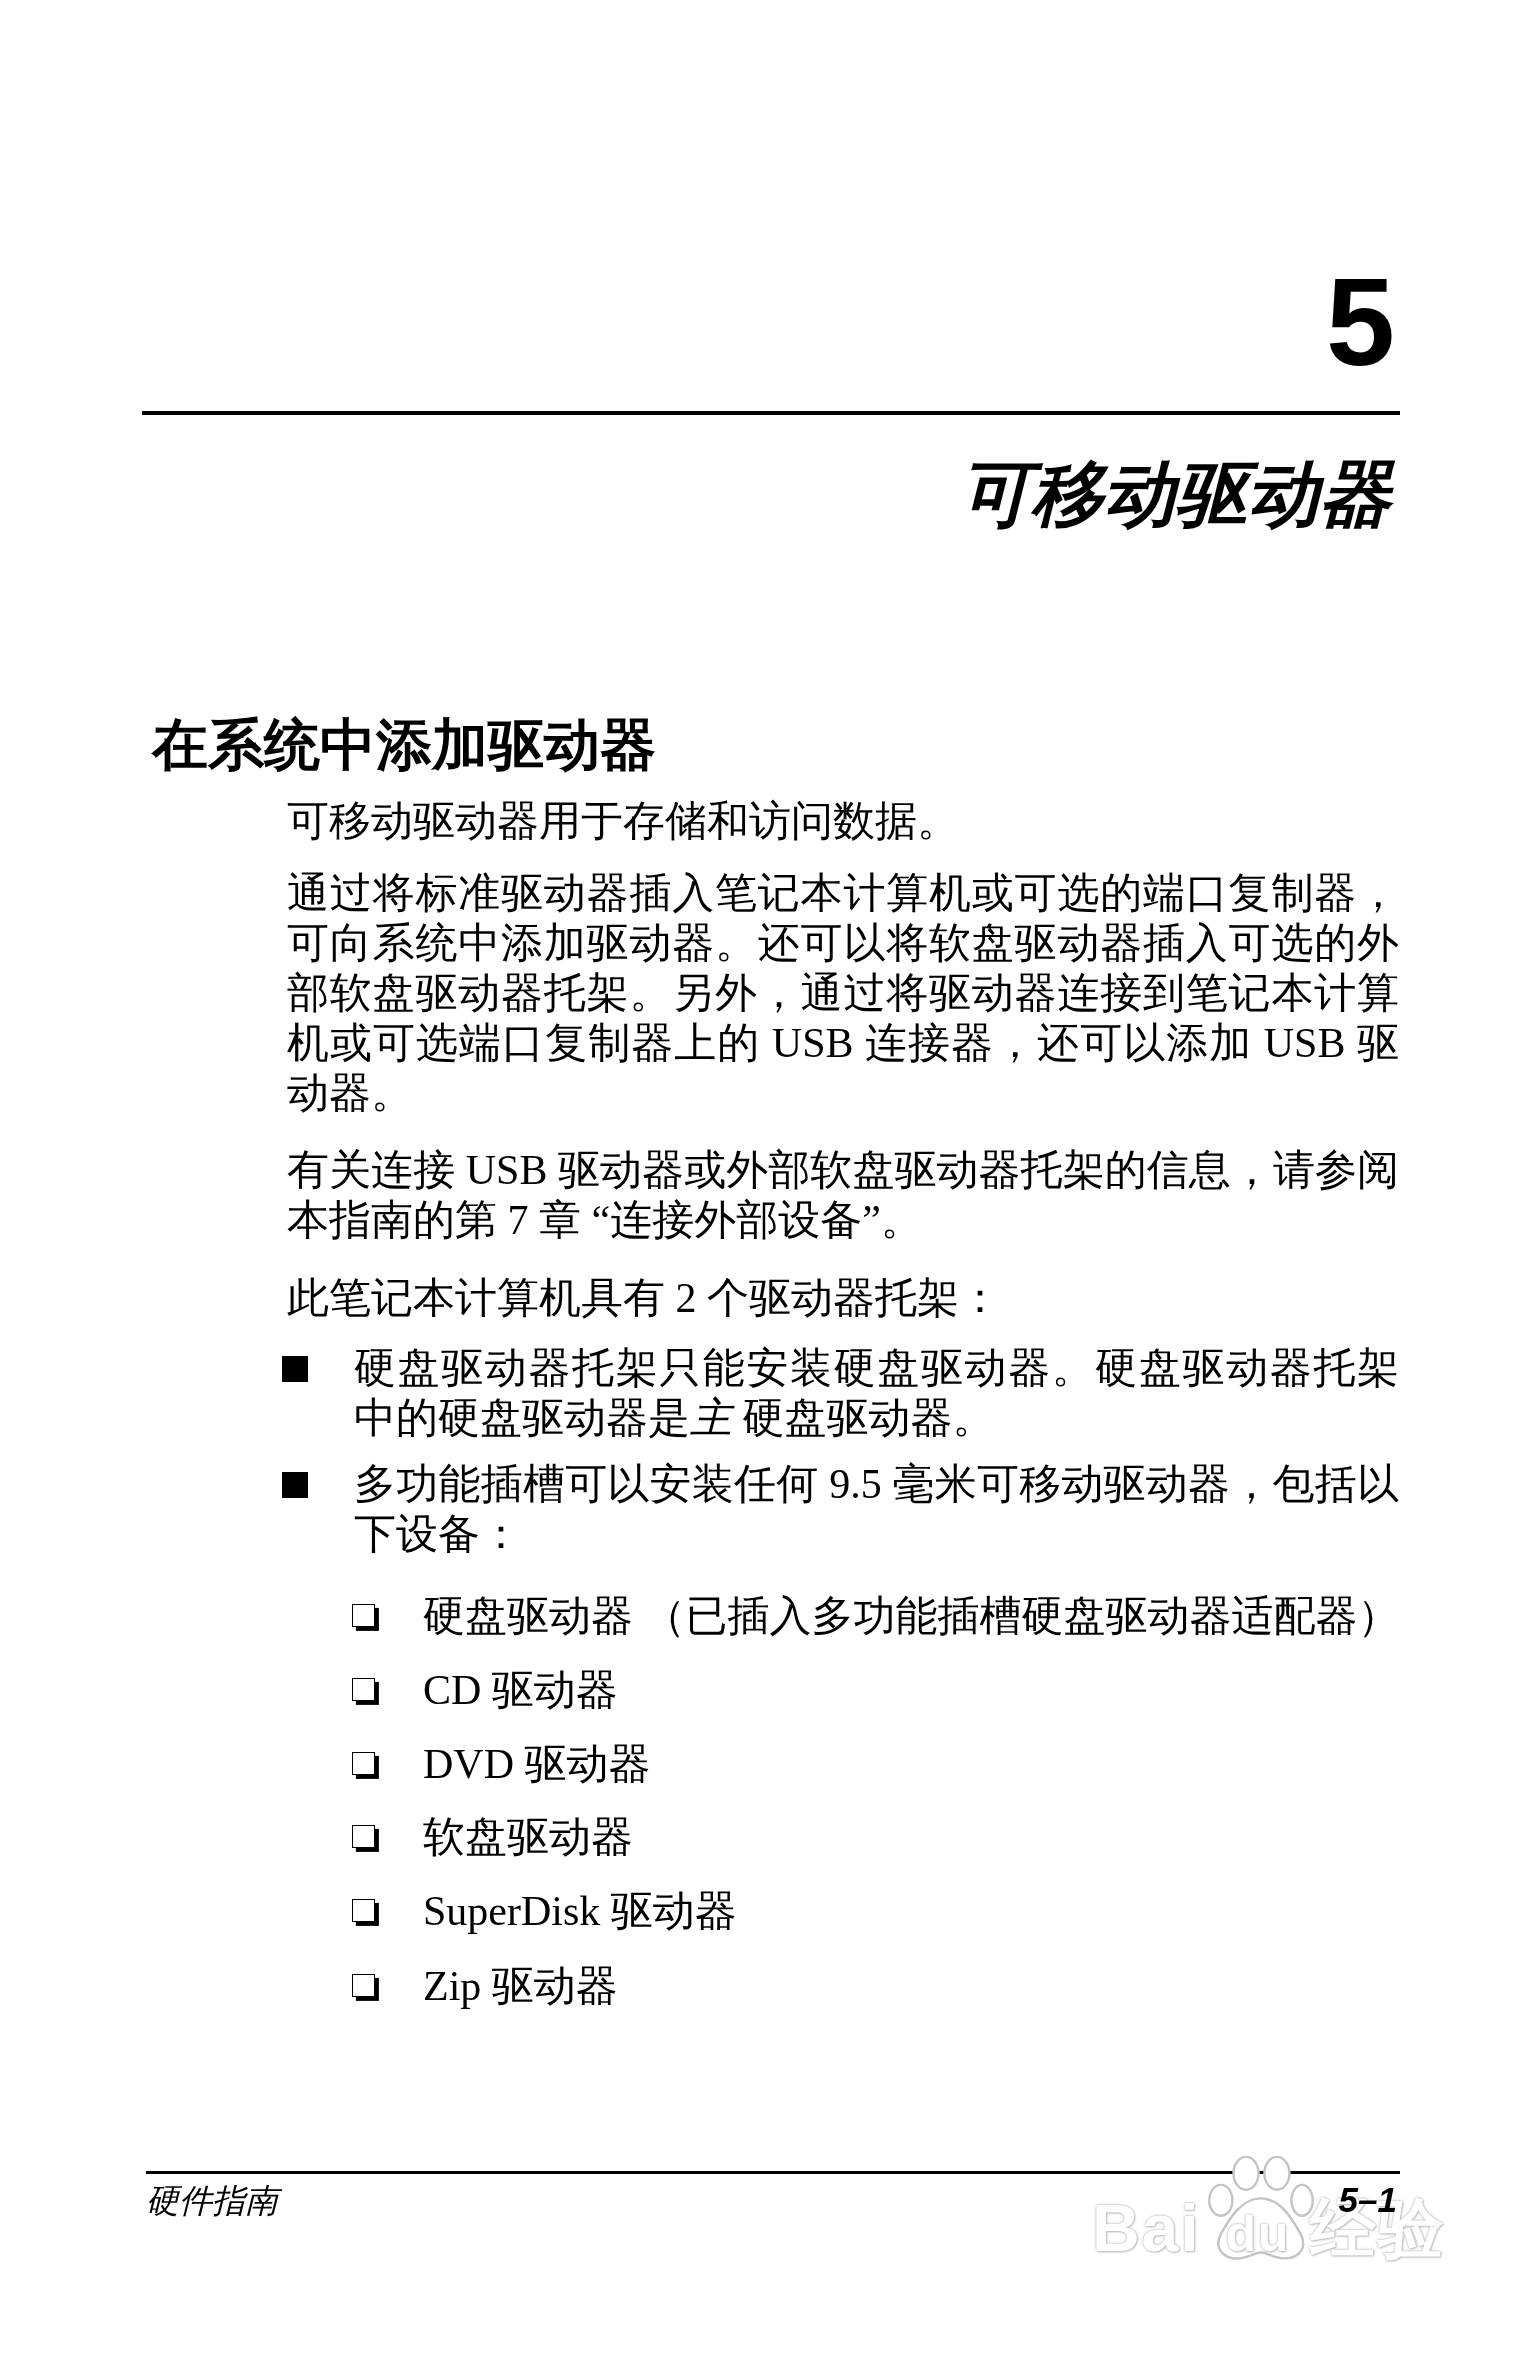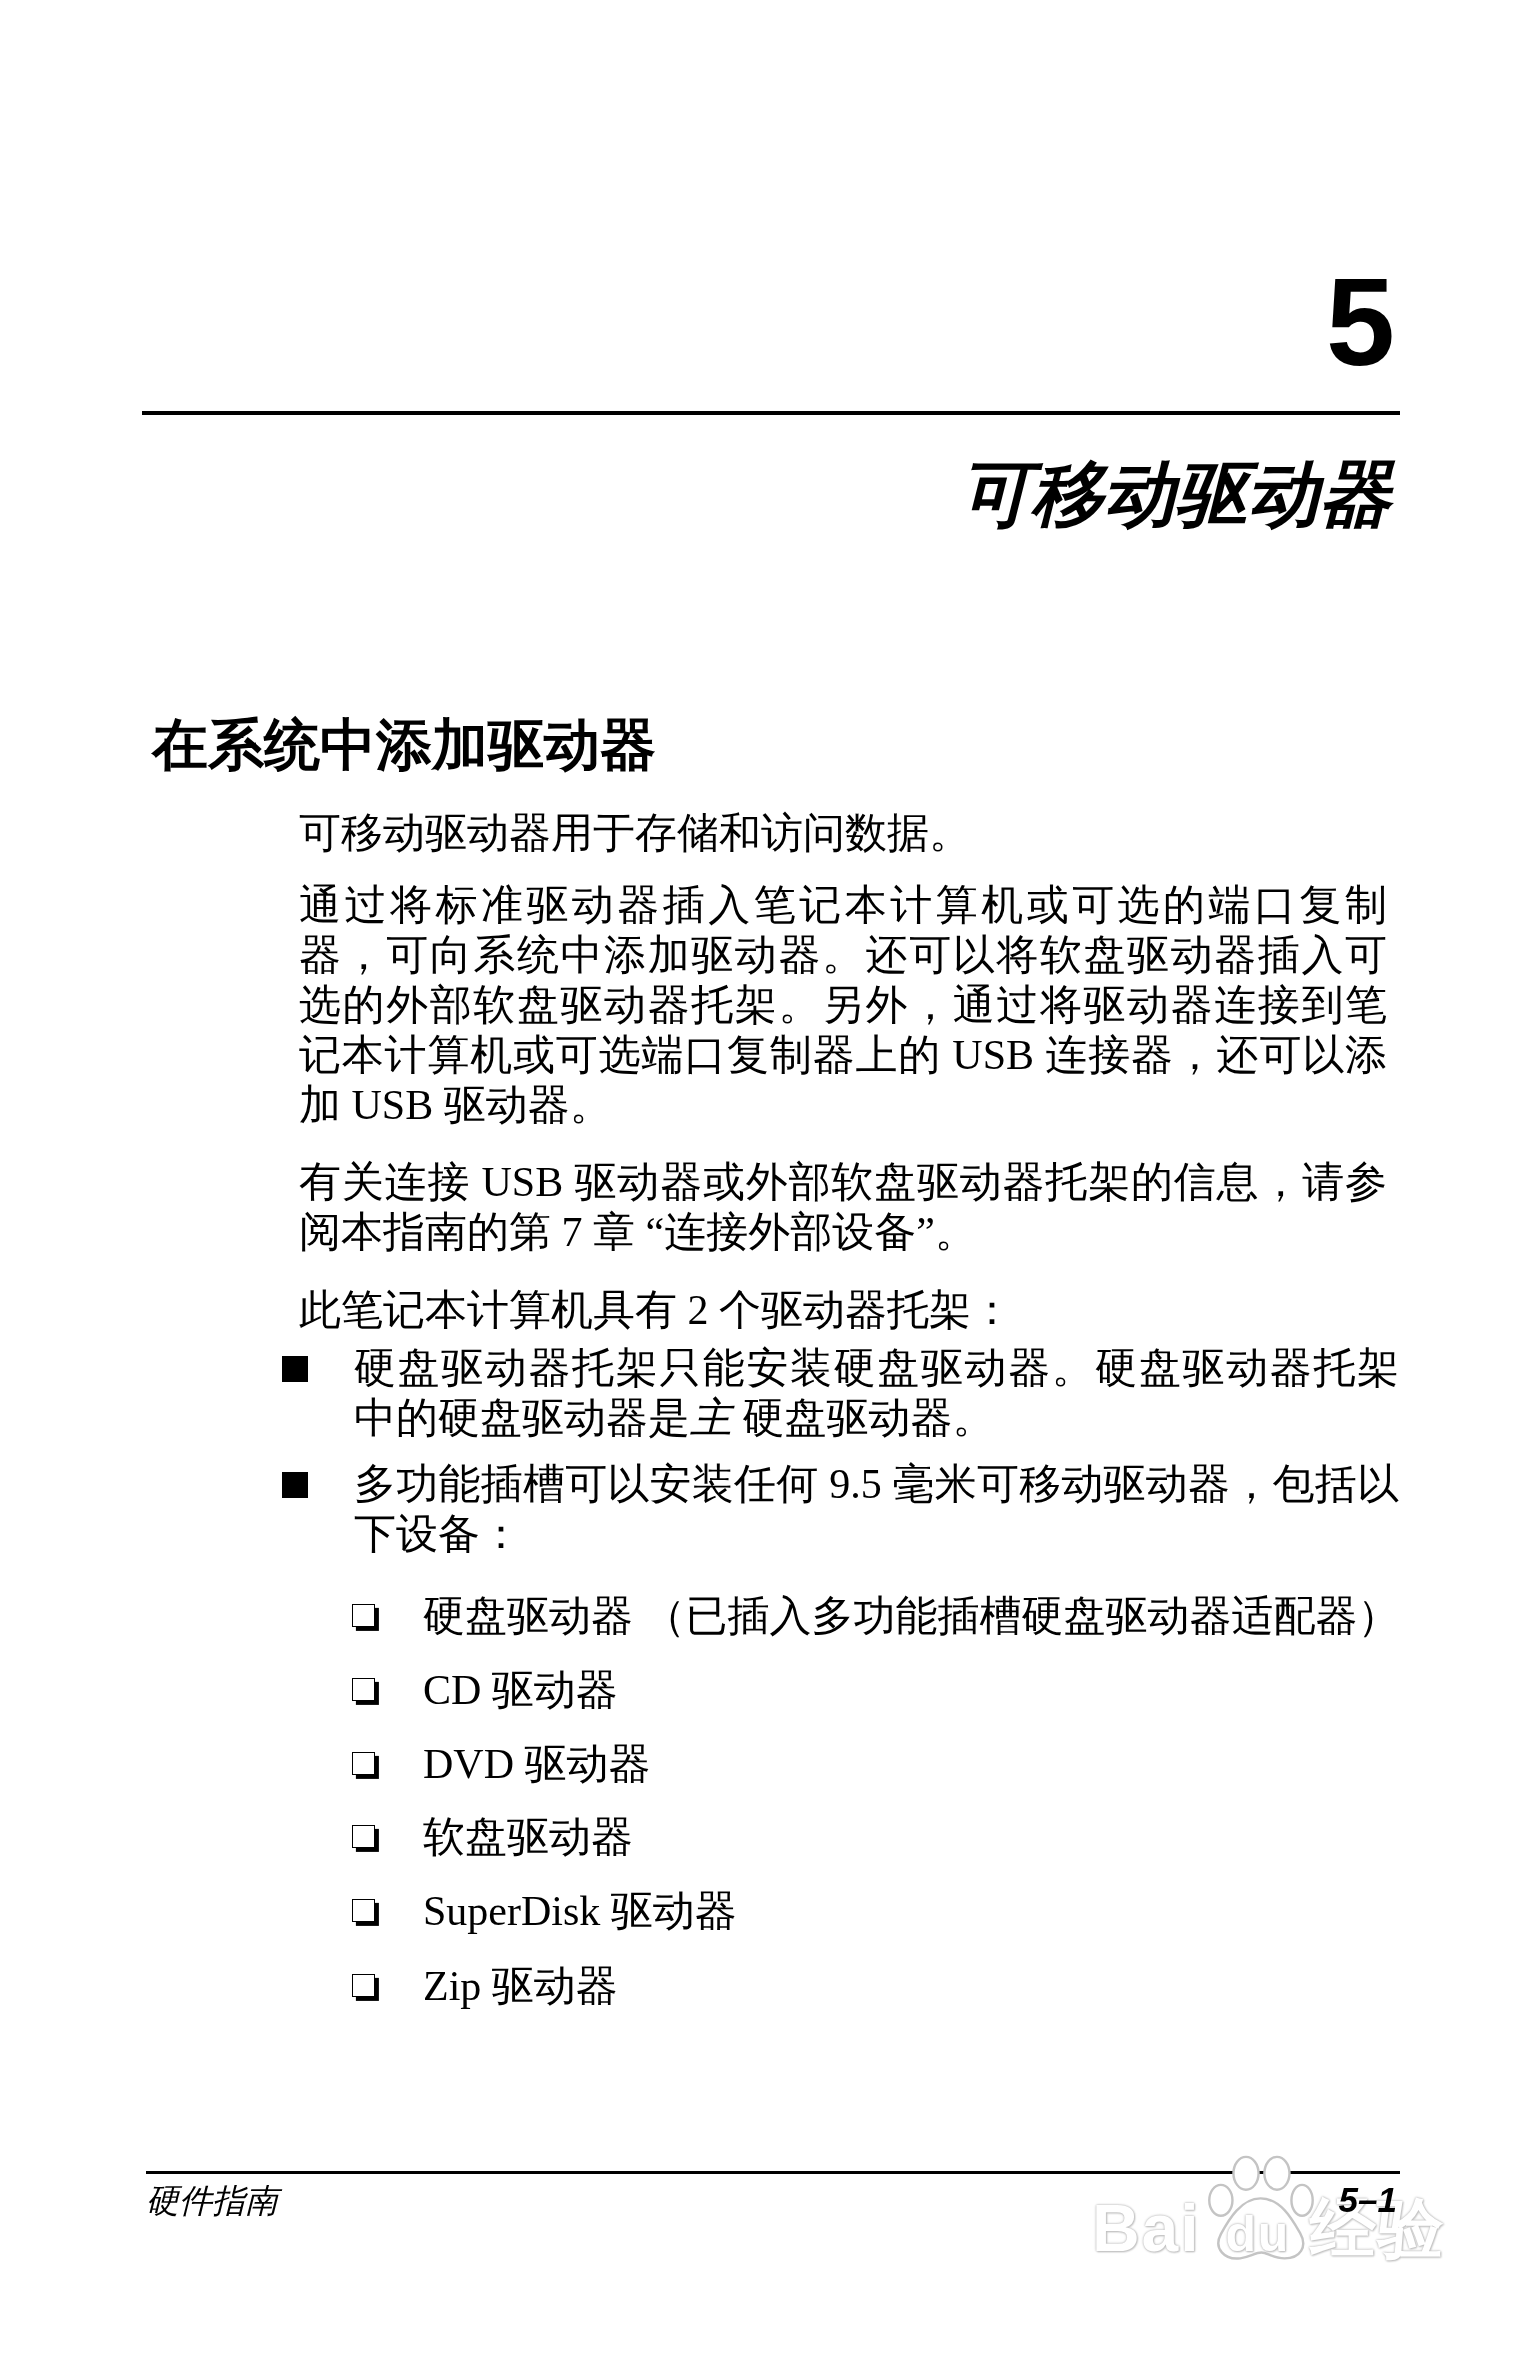--- a/index.html
+++ b/index.html
@@ -7,21 +7,21 @@
          font-family: "Liberation Serif", "DejaVu Serif", serif; color: #000; }
   .abs { position: absolute; }
   .chapter-num { right: 142px; top: 260px; font-family: "Liberation Sans", "DejaVu Sans", sans-serif;
                  font-weight: bold; font-size: 124px; line-height: 124px; }
   .rule-top { left: 142px; top: 411px; width: 1258px; height: 3.9px; background: #000; }
   .chapter-title { right: 146px; top: 448px; font-family: "Liberation Sans", "DejaVu Sans", sans-serif;
                    font-weight: bold; font-size: 72px; line-height: 93px; white-space: nowrap; font-style: italic; }
   .section-heading { left: 152px; top: 701px; font-family: "Liberation Sans", "DejaVu Sans", sans-serif;
                      font-weight: bold; font-size: 56px; line-height: 87px; white-space: nowrap; }
   .body-block { left: 287px; width: 1112px; font-size: 42px; line-height: 50px; text-align: justify; }
-  .body-block p { margin: 12px; }
+  .body-block p { margin: 0; }
   .bullet-row { left: 282px; width: 1117px; }
   .bullet-sq { position: absolute; left: 0; width: 26px; height: 26px; background: #000; }
   .bullet-text { position: absolute; left: 72px; width: 1045px; font-size: 42px; line-height: 50px; text-align: justify; }
   .sub-row { left: 352px; height: 50px; }
   .checkbox { position: absolute; left: 0; top: 12.6px; width: 21.3px; height: 21.3px;
               border: 1.9px solid #000; background: #fff; box-shadow: 3.9px 3.9px 0 #000; }
   .sub-text { position: absolute; left: 71px; top: 0; font-size: 42px; line-height: 50px; white-space: nowrap; }
   .rule-bottom { left: 146px; top: 2171px; width: 1254px; height: 2.9px; background: #000; }
   .footer-left { left: 146px; top: 2179px; font-style: italic; font-size: 33px; line-height: 43px;
                  font-family: "Liberation Sans", "DejaVu Sans", sans-serif; }

